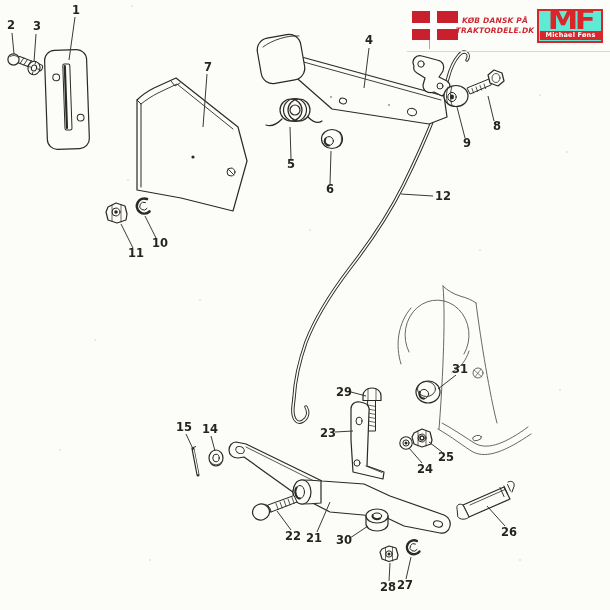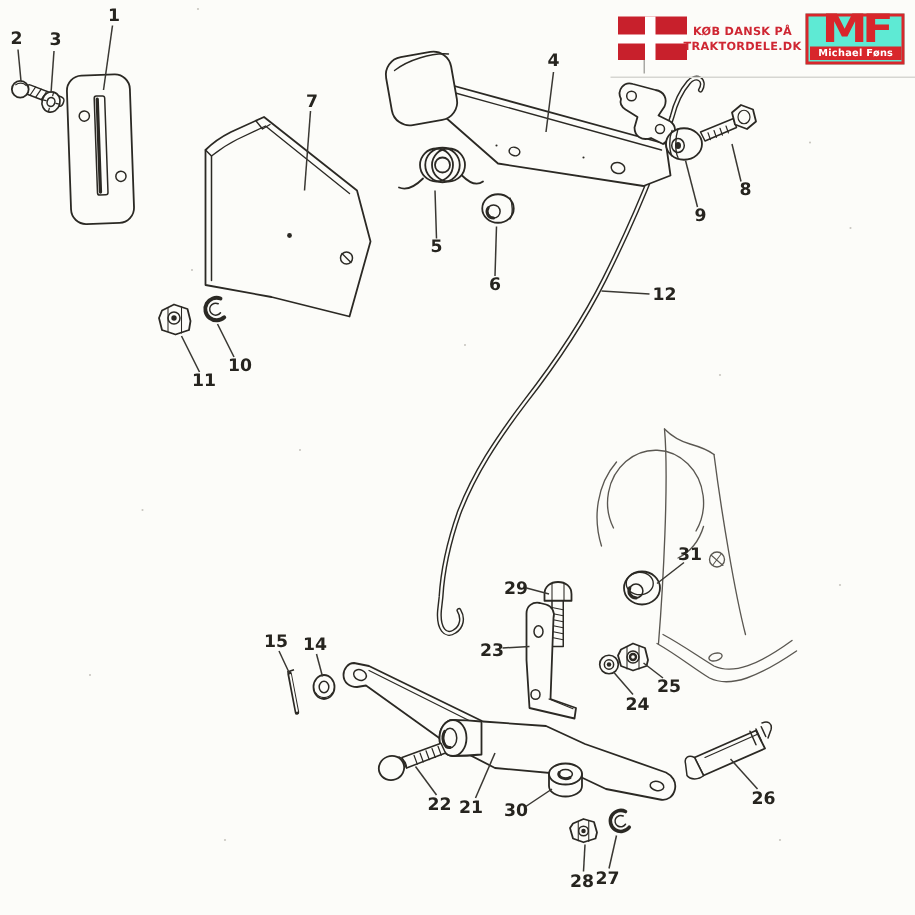--- a/index.html
+++ b/index.html
@@ -6,21 +6,21 @@
   body{width:610px;height:610px;font-family:"DejaVu Sans",sans-serif;}
   .stage{position:relative;width:610px;height:610px;background:#fcfcf9;overflow:hidden;}
   .stage svg{position:absolute;left:0;top:0;}
   
   .flag{position:absolute;left:412px;top:11px;width:46px;height:29px;background:var(--flag-red,#c8202c);}
   .flag .v{position:absolute;left:18px;top:0;width:7px;height:29px;background:#fff;}
   .flag .h{position:absolute;left:0;top:12px;width:46px;height:6px;background:#fff;}
   .flagpole{position:absolute;left:429px;top:40px;width:1px;height:9px;background:#a8a8a4;}
   .scanline{position:absolute;left:407px;top:51px;width:203px;height:1px;background:#d6d6d2;}
   .tagline{position:absolute;left:455px;top:16px;width:80px;text-align:center;
-           font-size:7.5px;line-height:10px;font-weight:bold;
+           font-size:7.5px;line-height:10px;font-weight:bold;font-style:italic;
            color:#cf2733;letter-spacing:.2px;white-space:nowrap;}
   .mfbox{position:absolute;left:537px;top:9px;width:66px;height:34px;background:#5eead4;
          border:2px solid #d8262b;box-sizing:border-box;}
   .mfbox .mf{position:absolute;left:0;top:-6px;width:62px;text-align:center;color:#d8262b;
          font-weight:bold;font-size:26px;letter-spacing:-3px;transform:scaleX(1.18);transform-origin:center;}
   .mfbox .bar{position:absolute;left:1px;right:0;bottom:1px;height:9px;background:#d8262b;
          color:#fff;font-size:6.5px;font-weight:bold;text-align:center;line-height:9px;letter-spacing:.2px;}
   
   .lbl{font-size:11.5px;font-weight:bold;fill:#26241f;}
   .ldr{stroke:#3a3833;stroke-width:1;}

